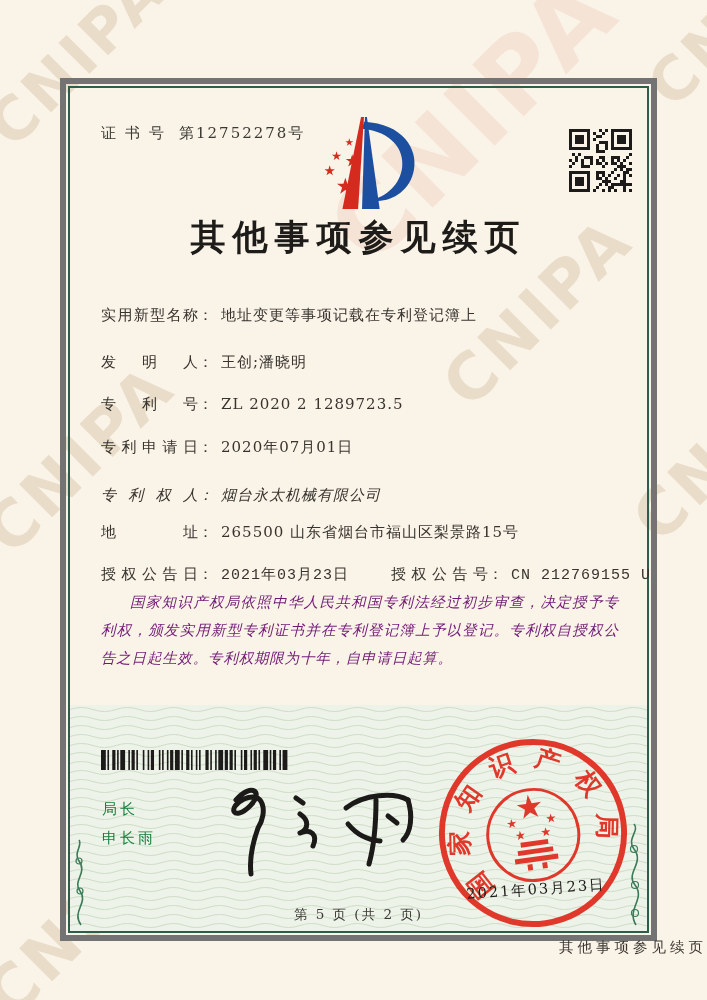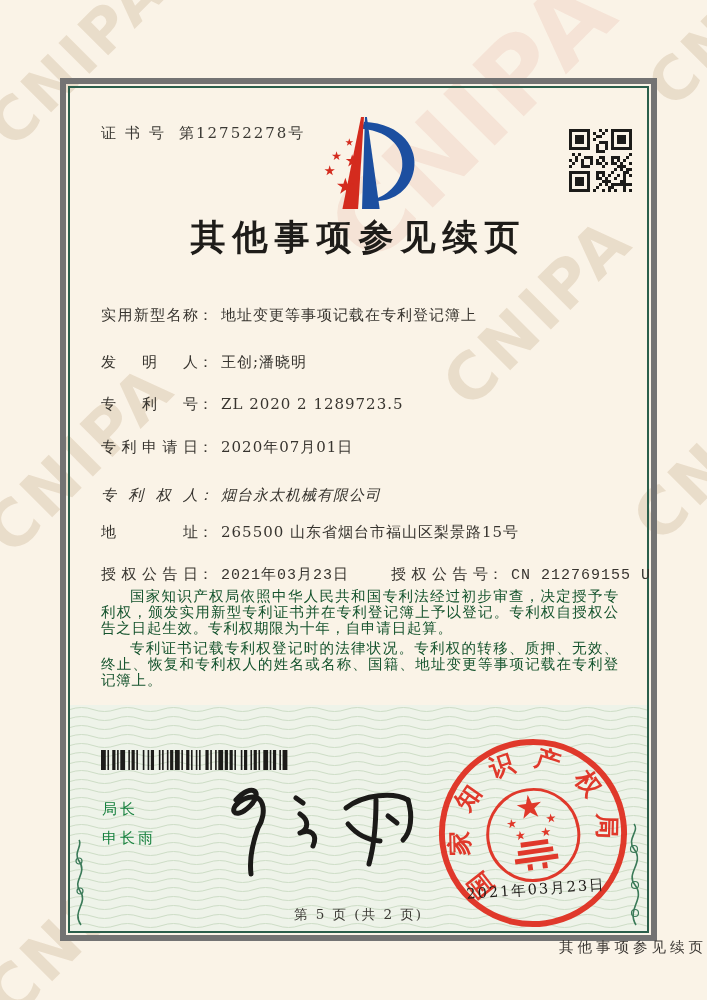--- a/index.html
+++ b/index.html
@@ -46,21 +46,21 @@
   .flabel{display:inline-block;width:97px;text-align:justify;text-align-last:justify;vertical-align:bottom;}
   .fcolon{margin-right:8px;}
   .fvalue{letter-spacing:1px;}
   .row-0{top:222px;} .row-1{top:269px;} .row-2{top:311px;} .row-3{top:354px;}
   .row-4{top:402px;font-style:italic;} .row-5{top:439px;} .row-6{top:481px;font-family:Liberation Mono, monospace;}
   .row-6{width:550px;}
   .pair2wrap{display:inline-block;margin-left:42px;}
   
   .body-text{
     position:absolute;left:35px;top:504px;width:518px;z-index:3;
-    font-size:14.5px;line-height:16px;letter-spacing:0.8px;text-align:justify;color:#14532d;
+    font-size:14.5px;line-height:28px;letter-spacing:0.8px;text-align:justify;color:#701a75;font-style:italic;
   }
   .body-text p{margin:0 0 4px 0;text-indent:2em;}
   
   .barcode{position:absolute;left:35px;top:666px;width:188px;height:20px;z-index:3;}
   .signer{position:absolute;left:36px;top:716px;z-index:3;font-size:15px;letter-spacing:3px;color:#15803d;
     font-family:"DejaVu Sans","Liberation Sans",sans-serif;}
   .signer div{margin-bottom:10px;}
   .signature{position:absolute;left:130px;top:682px;width:250px;height:128px;z-index:3;}
   .seal{position:absolute;left:368px;top:650px;width:198px;height:198px;z-index:2;opacity:0.93;}
   .seal-date{
@@ -255,21 +255,20 @@
   </div>
   <div class="field-row row-5">
     <span class="flabel">地址</span><span class="fcolon">：</span><span class="fvalue">265500 山东省烟台市福山区梨景路15号</span>
   </div>
   <div class="field-row row-6">
     <span class="flabel">授权公告日</span><span class="fcolon">：</span><span class="fvalue">2021年03月23日</span><span class="pair2wrap"><span class="flabel">授权公告号</span><span class="fcolon">：</span><span class="fvalue">CN 212769155 U</span></span>
   </div>
 
   <div class="body-text">
     <p>国家知识产权局依照中华人民共和国专利法经过初步审查，决定授予专利权，颁发实用新型专利证书并在专利登记簿上予以登记。专利权自授权公告之日起生效。专利权期限为十年，自申请日起算。</p>
-    <p>专利证书记载专利权登记时的法律状况。专利权的转移、质押、无效、终止、恢复和专利权人的姓名或名称、国籍、地址变更等事项记载在专利登记簿上。</p>
   </div>
 
   <svg class="barcode" id="barcode-svg" viewBox="0 0 188 20">
       <rect x="0.00" y="0" width="4.82" height="20" fill="#1c1b19"></rect>
       <rect x="6.43" y="0" width="1.61" height="20" fill="#1c1b19"></rect>
       <rect x="11.25" y="0" width="3.21" height="20" fill="#1c1b19"></rect>
       <rect x="16.07" y="0" width="1.61" height="20" fill="#1c1b19"></rect>
       <rect x="19.28" y="0" width="4.82" height="20" fill="#1c1b19"></rect>
       <rect x="27.32" y="0" width="1.61" height="20" fill="#1c1b19"></rect>
       <rect x="30.53" y="0" width="3.21" height="20" fill="#1c1b19"></rect>

